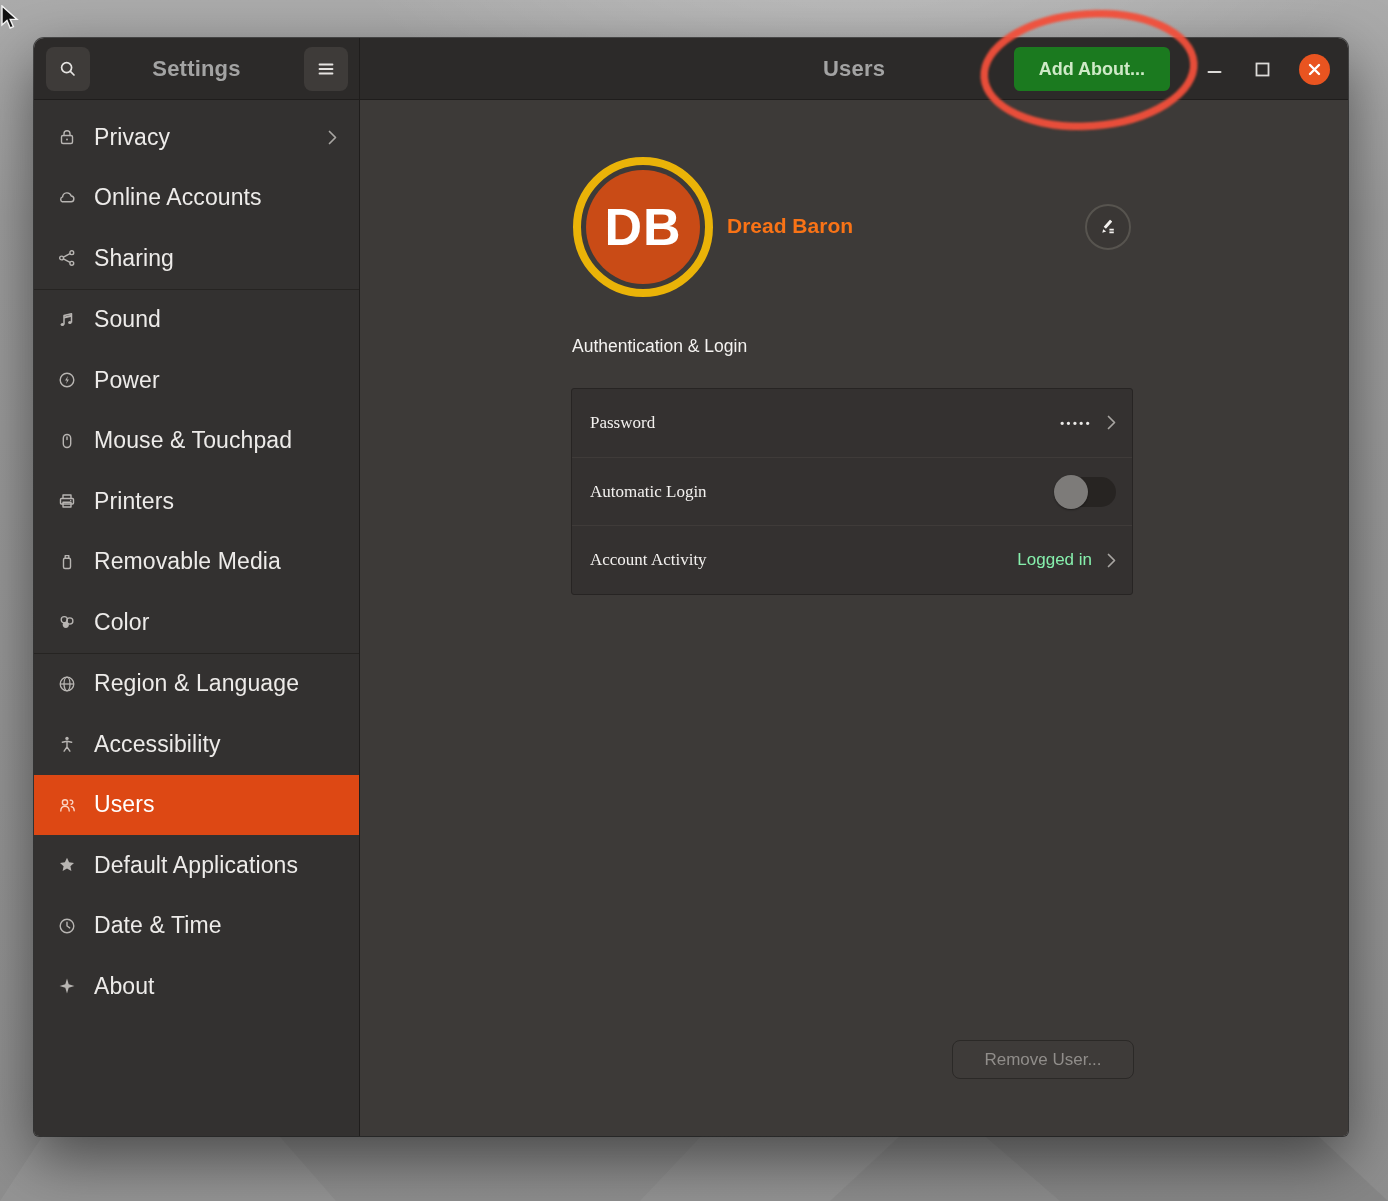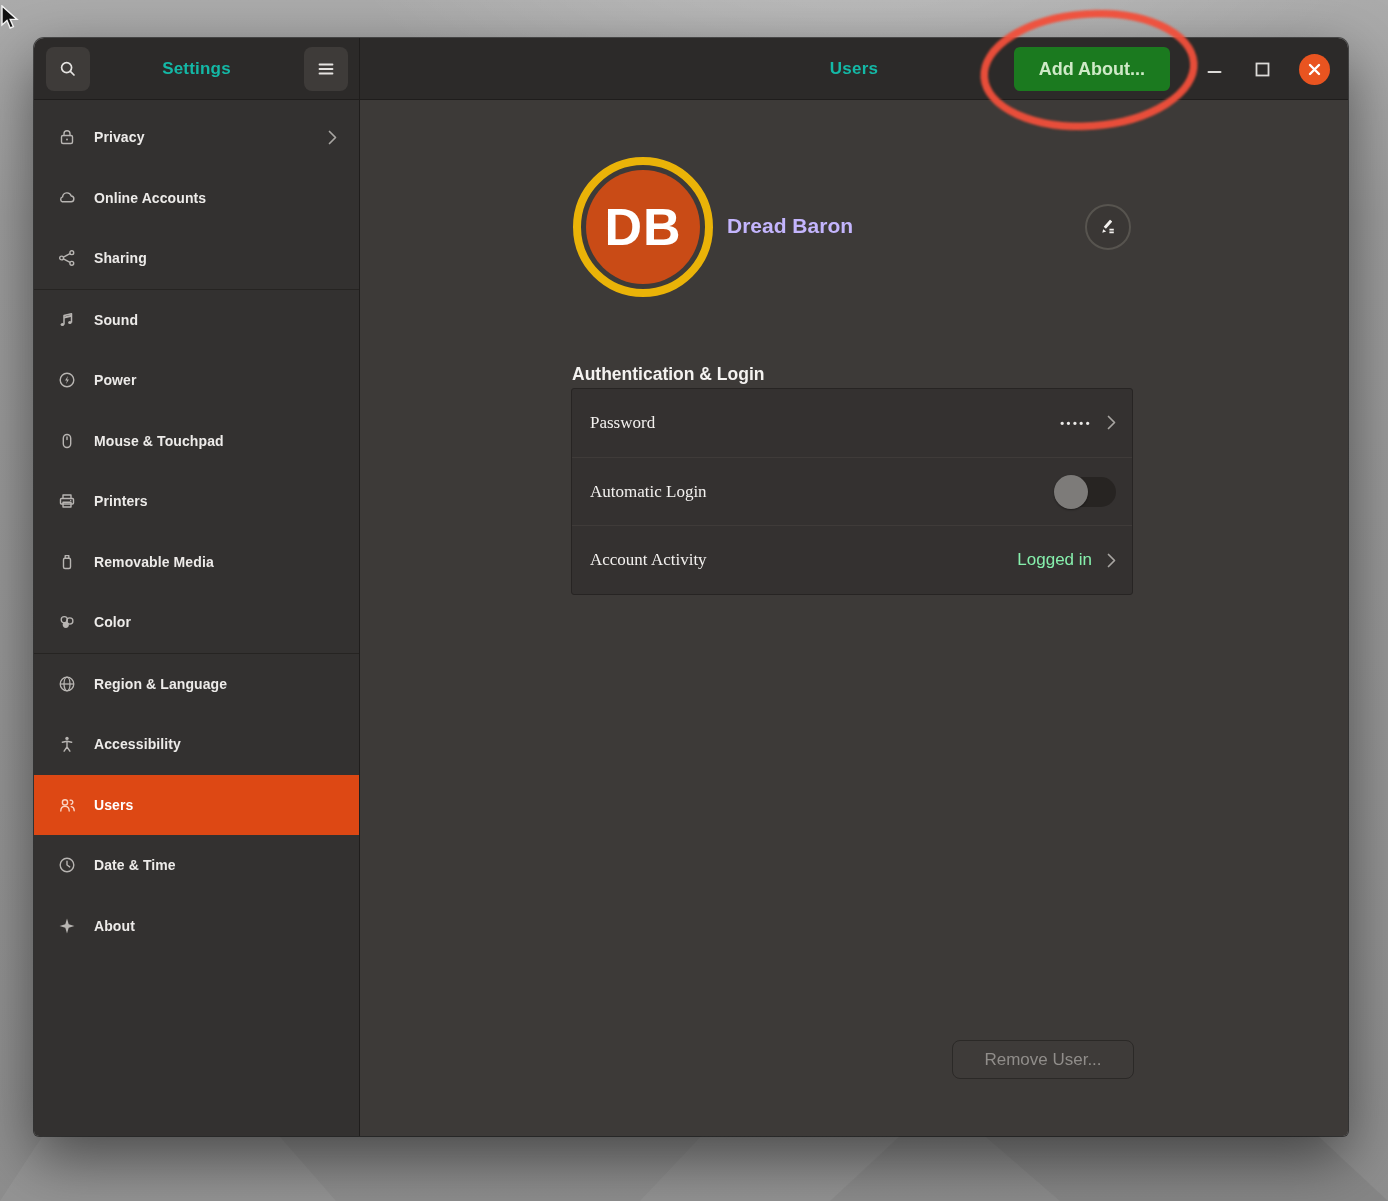--- a/index.html
+++ b/index.html
@@ -22,21 +22,21 @@
   .window {
     position:absolute; left:34px; top:38px; width:1314px; height:1098px;
     border-radius:10px 10px 5px 5px; overflow:hidden;
     box-shadow:0 22px 60px rgba(0,0,0,.5), 0 0 0 1px rgba(0,0,0,.55);
     display:flex; flex-direction:column;
   }
   .titlebar { height:62px; flex:0 0 62px; display:flex; background:#2c2a29; border-bottom:1px solid #1f1d1c; }
   .tb-side { width:326px; flex:0 0 326px; position:relative; border-right:1px solid #1f1d1c;
              display:flex; align-items:center; justify-content:center; }
   .tb-main { flex:1; position:relative; display:flex; align-items:center; }
-  .tb-title { font-size:17px; font-weight:700; color:#14b8a6; letter-spacing:.2px; }
+  .tb-title { font-size:22px; font-weight:700; color:#a3a3a3; letter-spacing:.2px; }
   .page-title { position:absolute; left:50%; top:50%; transform:translate(-50%,-50%); }
 
   .sq-btn { position:absolute; top:9px; width:44px; height:44px; border:none; border-radius:8px;
             background:#3e3b39; display:flex; align-items:center; justify-content:center; cursor:pointer; }
   .sq-btn.search { left:12px; }
   .sq-btn.menu  { right:11px; }
 
   .hdr-right { position:absolute; right:18px; top:0; height:62px; display:flex; align-items:center; }
   .add-user-btn { height:44px; padding:0 25px; border:none; border-radius:6px;
                   background:#1b7a1f; color:#cfeac7; font-size:18px; font-weight:600;
@@ -45,39 +45,39 @@
   .win-max { margin-left:33px; width:15px; display:flex; align-items:center; }
   .win-close { margin-left:29px; width:31px; height:31px; border-radius:50%; background:#e95420;
                display:flex; align-items:center; justify-content:center; cursor:pointer; }
 
   
   .win-body { flex:1; display:flex; min-height:0; }
   .sidebar { width:326px; flex:0 0 326px; background:#333130; border-right:1px solid #1f1d1c;
              padding-top:7px; overflow:hidden; }
   .nav-item { height:60.5px; display:flex; align-items:center; padding-left:23px; cursor:pointer; }
   .nav-icon { width:20px; height:20px; margin-right:17px; flex:0 0 20px; display:flex; align-items:center; justify-content:center; }
-  .nav-label { font-size:14px; color:#edebe9; font-weight:700; letter-spacing:.1px; }
+  .nav-label { font-size:23px; color:#edebe9; font-weight:400; letter-spacing:.1px; }
   .nav-chevron { margin-left:auto; margin-right:22px; display:flex; }
   .nav-item.selected { background:#dd4814; }
   .nav-item.selected .nav-label { color:#ffffff; }
   .nav-divider { height:1px; background:#262422; margin:0; }
 
   .main { flex:1; background:#3d3a38; position:relative; }
 
   .avatar-outer { position:absolute; left:213px; top:57px; width:140px; height:140px;
                   border-radius:50%; border:8px solid #eab308; }
   .avatar-inner { position:absolute; inset:5px; border-radius:50%; background:#c94b16;
                   display:flex; align-items:center; justify-content:center;
                   color:#ffffff; font-size:52px; font-weight:700; letter-spacing:1px; }
-  .user-name { position:absolute; left:367px; top:114px; font-size:21px; font-weight:700; color:#c4b5fd; }
+  .user-name { position:absolute; left:367px; top:114px; font-size:21px; font-weight:700; color:#f97316; }
   .edit-btn { position:absolute; left:725px; top:104px; width:46px; height:46px; border-radius:50%;
               background:#3a3735; border:2px solid #57544f; display:flex; align-items:center;
               justify-content:center; cursor:pointer; }
 
-  .auth-heading { position:absolute; left:212px; top:264px; font-size:17.5px; font-weight:700; color:#f4f2f0; }
+  .auth-heading { position:absolute; left:212px; top:236px; font-size:17.5px; font-weight:400; color:#f4f2f0; }
   .auth-box { position:absolute; left:211px; top:288px; width:562px; height:207px;
               background:#343130; border:1px solid #272423; border-radius:3px;
               display:flex; flex-direction:column; }
   .auth-row { flex:1; display:flex; align-items:center; padding:0 16px 0 18px; cursor:pointer; }
   .auth-row + .auth-row { border-top:1px solid #3f3b39; }
   .auth-label { font-size:17px; color:#f3f1ef;font-family:Liberation Serif, serif; }
   .auth-right { margin-left:auto; display:flex; align-items:center; }
   .pw-dots { font-size:11px; font-weight:700; letter-spacing:2.5px; color:#eceae8; }
   .auth-value { font-size:17px; color:#86efac; }
   .row-chevron { margin-left:15px; display:flex; }
@@ -284,20 +284,28 @@
           <span class="nav-icon">
             <svg width="20" height="20" viewBox="0 0 20 20" fill="none" stroke="rgba(255,235,225,.85)" stroke-width="1.4" stroke-linecap="round">
               <circle cx="8" cy="7.4" r="2.6"></circle>
               <path d="M3.8 16c0-2.9 1.9-4.6 4.2-4.6s4.2 1.7 4.2 4.6"></path>
               <path d="M13.2 5.2a2.1 2.1 0 1 1 1 4.1M14.2 11.6c1.9.4 3 1.9 3 4.1"></path>
             </svg>
           </span>
           <span class="nav-label">Users</span>
         </div>
 
+        <div class="nav-item">
+          <span class="nav-icon">
+            <svg width="20" height="20" viewBox="0 0 20 20">
+              <path d="M10 2.8l2.1 4.5 4.9.6-3.6 3.3 1 4.8L10 13.6 5.6 16l1-4.8L3 7.9l4.9-.6z" fill="#b8b5b2"></path>
+            </svg>
+          </span>
+          <span class="nav-label">Default Applications</span>
+        </div>
 
         <div class="nav-item">
           <span class="nav-icon">
             <svg width="20" height="20" viewBox="0 0 20 20" fill="none" stroke="#b8b5b2" stroke-width="1.4" stroke-linecap="round">
               <circle cx="10" cy="10" r="6.8"></circle>
                 <path d="M10 6.3V10l2.7 1.9"></path>
             </svg>
           </span>
           <span class="nav-label">Date &amp; Time</span>
         </div>

